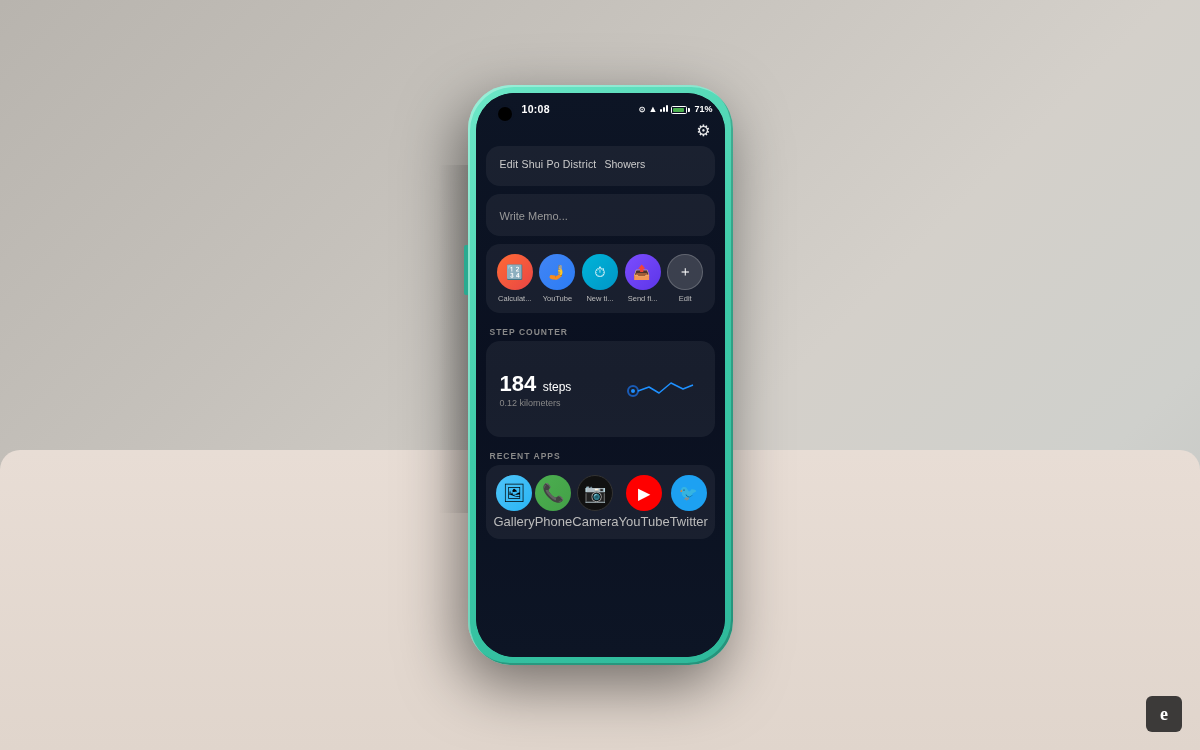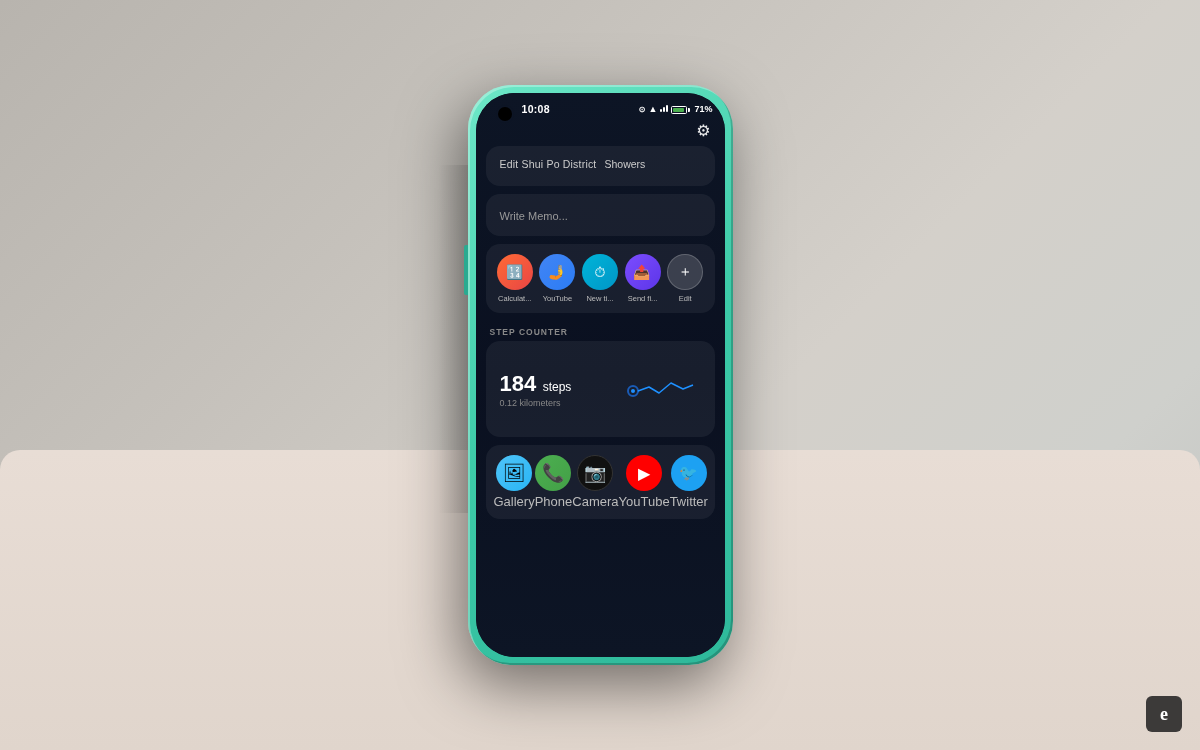--- a/index.html
+++ b/index.html
@@ -524,20 +524,21 @@
               <div class="step-km">0.12 kilometers</div>
             </div>
 
             <svg class="step-chart" viewBox="0 0 80 40">
               <circle cx="12" cy="22" r="5" fill="none" stroke="#1a5bb5" stroke-width="2"></circle>
               <circle cx="12" cy="22" r="2" fill="#1e90ff"></circle>
               <polyline points="17,22 28,18 38,24 50,14 62,20 72,16" fill="none" stroke="#1e90ff" stroke-width="1.5" stroke-linejoin="round"></polyline>
             </svg>
           </div>
 
+          <div class="section-label">RECENT APPS</div>
           <div class="recent-apps-widget">
             <div class="recent-apps-row">
 
               <div class="recent-app-item">
                 <div class="recent-app-icon icon-gallery">
                   <span>🖼</span>
                 </div>
                 <span class="recent-app-label">Gallery</span>
               </div>
 

